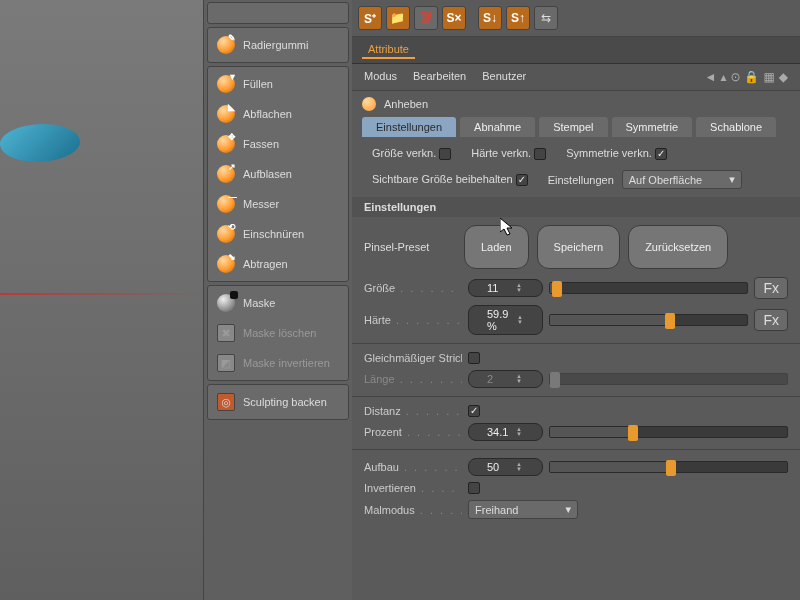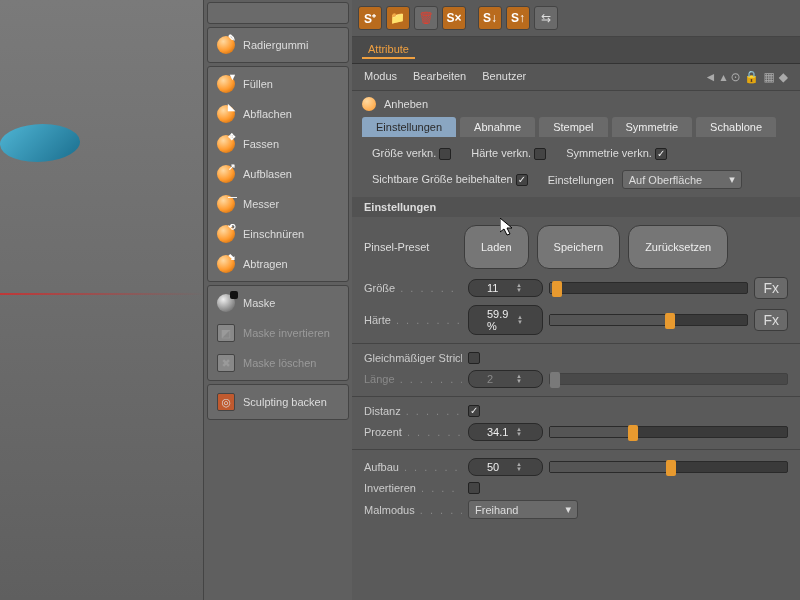--- a/index.html
+++ b/index.html
@@ -139,29 +139,29 @@
     <div class="toolItem">
         <div class="tIcon">
           <div class="ball grey">
             <div class="minisym" style="background:#111;border-radius:2px;width:8px;height:8px;"></div>
           </div>
         </div>
         <span>Maske</span>
       </div>
     <div class="toolItem dim">
         <div class="tIcon">
+          <div class="squareIcon">✖</div>
+        </div>
+        <span class="dim">Maske löschen</span>
+      </div>
+    <div class="toolItem dim">
+        <div class="tIcon">
           <div class="squareIcon">◩</div>
         </div>
         <span class="dim">Maske invertieren</span>
-      </div>
-    <div class="toolItem dim">
-        <div class="tIcon">
-          <div class="squareIcon">✖</div>
-        </div>
-        <span class="dim">Maske löschen</span>
       </div>
   </div>
 
   <div class="toolGroup">
     <div class="toolItem">
         <div class="tIcon">
           <div class="squareIcon" style="background:#c05a2f;">◎</div>
         </div>
         <span>Sculpting backen</span>
       </div>

